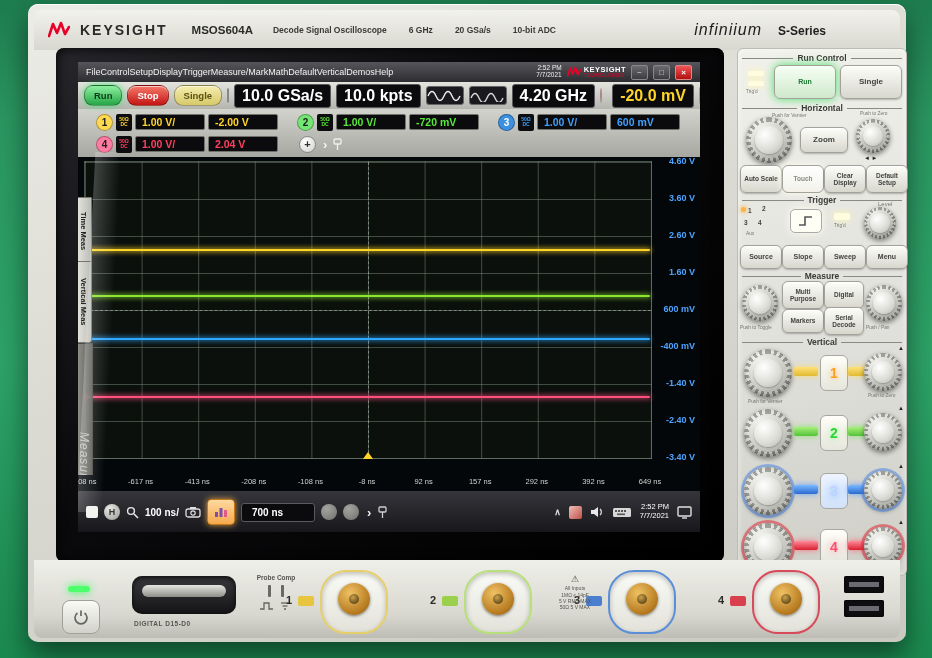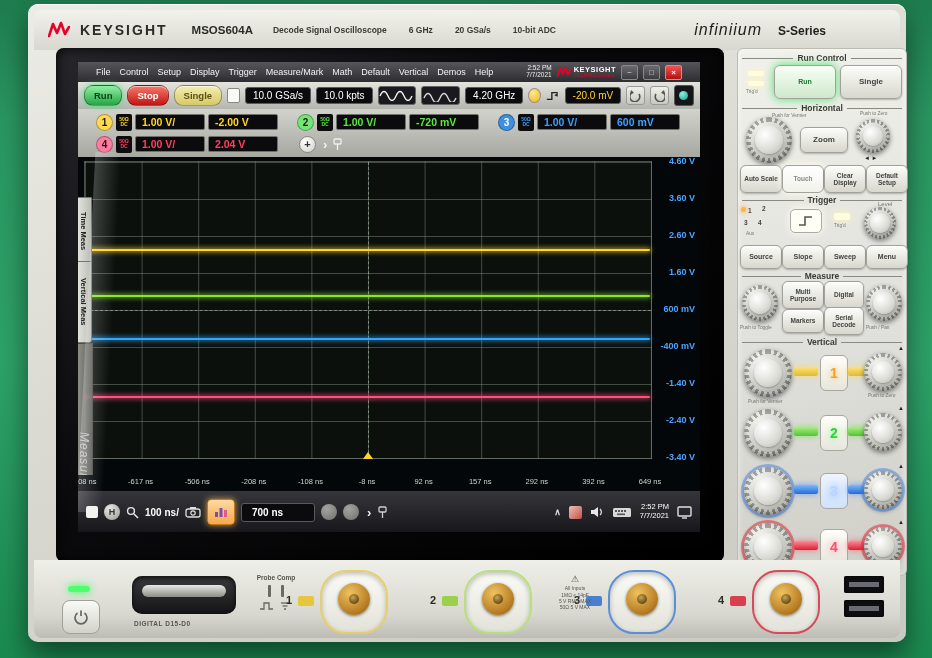--- a/index.html
+++ b/index.html
@@ -21,41 +21,41 @@
   .series .inf{font-style:italic;font-size:16px;color:#1e1e1c;letter-spacing:1px;}
   .series .ser{font-size:12px;font-weight:bold;color:#1e1e1c;}
   
   .screen-bezel{position:absolute;left:28px;top:44px;width:668px;height:514px;border-radius:8px;
     background:linear-gradient(135deg,#26262b 0%,#0a0a0c 40%,#000 100%);
     box-shadow:inset 0 0 12px #000;}
   .screen{position:absolute;left:22px;top:14px;width:622px;height:470px;background:#000;overflow:hidden;}
   .glare{position:absolute;left:8px;top:90px;width:26px;height:360px;z-index:9;pointer-events:none;
     background:linear-gradient(90deg,rgba(255,255,255,.22),rgba(255,255,255,0));transform:skewX(-3deg);}
   .menubar{position:relative;height:20px;background:linear-gradient(#55555b,#2d2d31);display:flex;
-    align-items:center;gap:9px;padding:0 18px;color:#f2f2f2;font-size:9px;z-index:6;}
+    align-items:center;padding:0 8px;color:#f2f2f2;font-size:9px;z-index:6;}
   .menubar .mi{cursor:default;}
   .mb-right{margin-left:auto;display:flex;align-items:center;gap:5px;}
   .dt{display:flex;flex-direction:column;align-items:flex-end;line-height:1.05;font-size:6.5px;color:#eee;}
   .klogo{display:flex;align-items:center;gap:3px;}
   .klogo .kt{display:flex;flex-direction:column;line-height:1;}
   .klogo .kt b{font-size:7.5px;color:#fff;letter-spacing:.5px;}
   .klogo .kt i{font-size:4.5px;color:#e90029;font-style:normal;letter-spacing:.4px;}
   .winbtn{width:15px;height:13px;border:1px solid #888;border-radius:2px;display:flex;align-items:center;
     justify-content:center;font-size:8px;color:#ddd;background:linear-gradient(#6a6a70,#3c3c40);}
   .winbtn.close{background:linear-gradient(#f05555,#b01010);border-color:#d88;color:#fff;font-weight:bold;}
   .toolbar{position:relative;height:27px;background:linear-gradient(#e3e4de,#b4b5af);display:flex;
     align-items:center;gap:5px;padding:0 6px;z-index:6;}
   .tbtn{height:19px;padding:0 9px;border-radius:9px;font-size:9.5px;font-weight:bold;display:flex;
     align-items:center;border:1px solid rgba(0,0,0,.35);box-shadow:inset 0 1px 0 rgba(255,255,255,.6);}
   .tbtn.run{background:linear-gradient(#8ff0a0,#25a646);color:#0b3d17;box-shadow:0 0 6px #4de37a;}
   .tbtn.stop{background:linear-gradient(#f57a6a,#c41414);color:#fff;}
   .tbtn.single{background:linear-gradient(#f5edaf,#d6c96a);color:#5a5212;}
   .wbox{width:13px;height:13px;background:#fafaf6;border:1px solid #888;border-radius:2px;}
-  .lcd{background:#0b0b0d;border:1px solid #5a5a5e;border-radius:3px;color:#fff;font-size:10px;
-    font-weight:normal;padding:2px 7px;white-space:nowrap;}
+  .lcd{background:#0b0b0d;border:1px solid #5a5a5e;border-radius:3px;color:#fff;font-size:16px;
+    font-weight:bold;padding:2px 7px;white-space:nowrap;}
   .lcd.yel{color:#ffd427;}
   .wavebtn{width:44px;height:17px;background:#1a1a1e;border:1px solid #66666a;border-radius:3px;
     display:flex;align-items:center;justify-content:center;}
   .tcirc{width:13px;height:13px;border-radius:50%;background:radial-gradient(circle at 35% 30%,#ffe98a,#e8b91f);
     border:1px solid #a88;}
   .ubtn{width:20px;height:17px;border-radius:3px;background:linear-gradient(#f0f0ea,#c8c8c0);
     border:1px solid #999;display:flex;align-items:center;justify-content:center;}
   .touchbtn{margin-left:auto;width:22px;height:19px;background:#14141a;border:1px solid #555;
     border-radius:3px;display:flex;align-items:center;justify-content:center;}
   .touchdot{width:9px;height:9px;border-radius:50%;background:radial-gradient(circle at 35% 30%,#8ef0e0,#0f9f8a);}
@@ -388,21 +388,21 @@
       </div>
       <div class="vtab tab1">Time Meas</div>
       <div class="vtab tab2">Vertical Meas</div>
       <div class="mbar">Measurements</div>
     </div>
 
     <div class="taxis">
       <div class="tin">
         <span style="left:0%">-508 ns</span>
         <span style="left:10%">-617 ns</span>
-        <span style="left:20%">-506 ns</span>
+        <span style="left:20%">-413 ns</span>
         <span style="left:30%">-208 ns</span>
         <span style="left:40%">-108 ns</span>
         <span style="left:50%">-8 ns</span>
         <span style="left:60%">92 ns</span>
         <span style="left:70%">157 ns</span>
         <span style="left:80%">292 ns</span>
         <span style="left:90%">392 ns</span>
         <span style="left:100%">649 ns</span>
       </div>
     </div>

